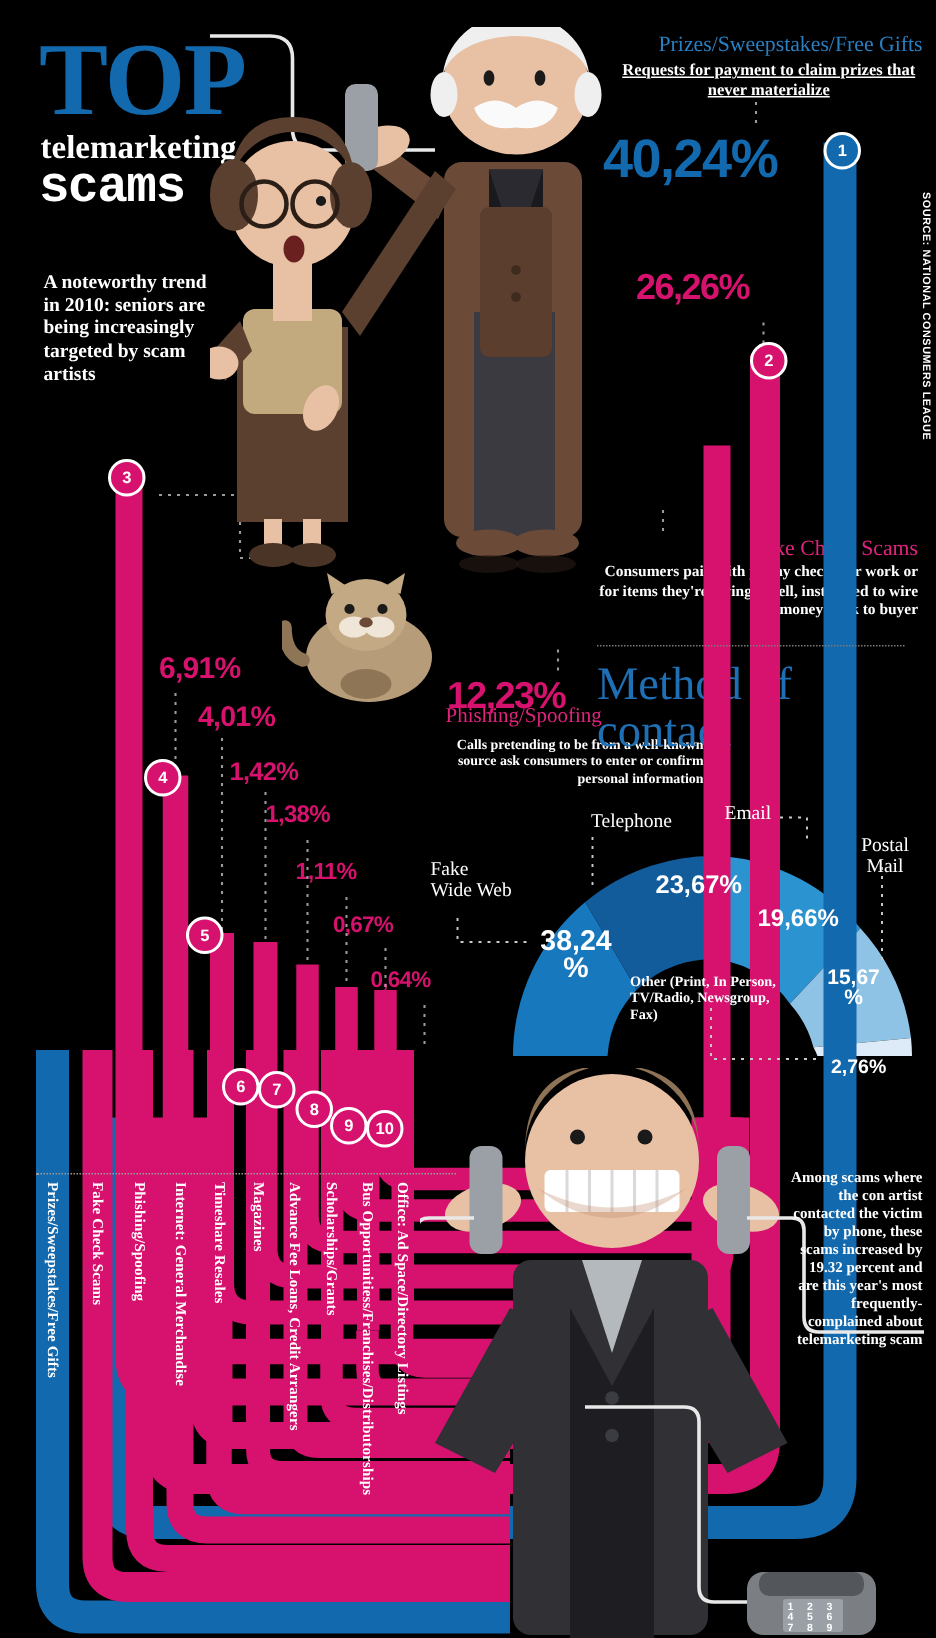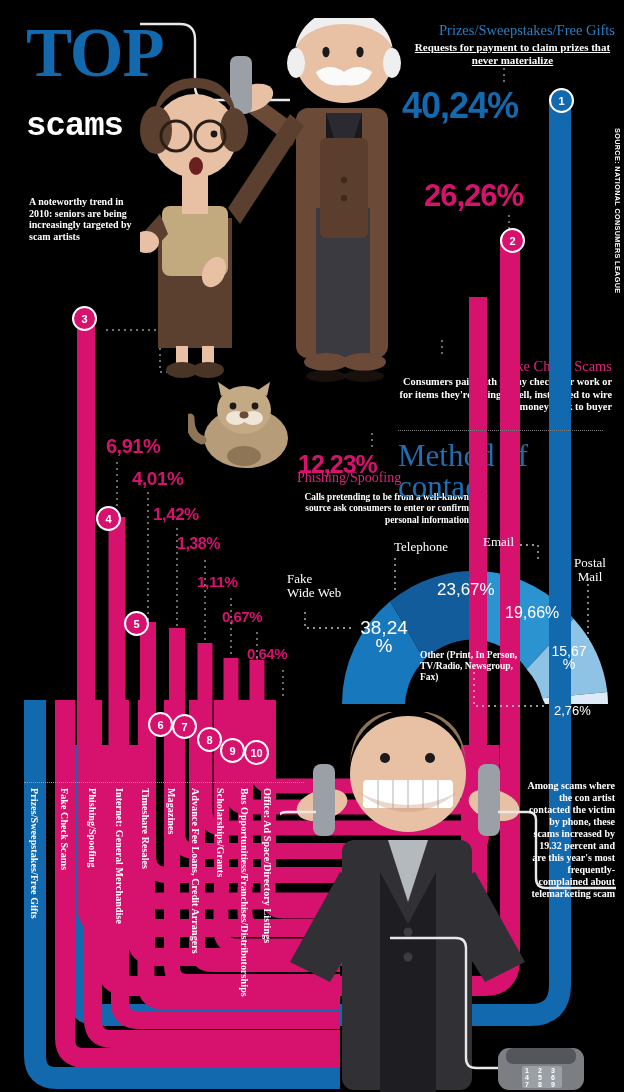--- a/index.html
+++ b/index.html
@@ -12,38 +12,38 @@
 
   
   #title-top{left:26px;top:22px;font-family:"Liberation Serif",serif;font-weight:bold;
     font-size:69px;letter-spacing:-1px;color:#1269AE;line-height:.92;}
   #title-tele{left:27px;top:85px;font-size:22px;font-weight:bold;color:#fff;
     font-family:"Liberation Serif",serif;}
   #title-scams{left:26px;top:107px;font-size:34px;font-weight:bold;color:#fff;
     font-family:Liberation Mono, monospace;letter-spacing:-1px;}
 
   #sub-head{left:29px;top:172px;width:120px;font-size:10.5px;color:#4a7fb5;line-height:1.15;}
-  #sub-body{left:29px;top:196px;width:118px;font-size:10px;color:#fff;font-weight:bold;line-height:1.17;}
+  #sub-body{left:29px;top:180px;width:118px;font-size:13px;color:#fff;font-weight:bold;line-height:1.17;}
 
   
   #c1-title{right:9px;top:22px;width:220px;text-align:right;font-size:14.5px;color:#2a7fc0;font-weight:normal;}
   #c1-body{right:9px;top:41px;width:205px;text-align:center;font-size:11px;color:#fff;font-weight:bold;line-height:1.2;text-decoration:underline;}
 
   #c2-title{right:12px;top:358px;width:220px;text-align:right;font-size:14.5px;color:#E0247C;}
   #c2-body{right:12px;top:376px;width:215px;text-align:right;font-size:10.3px;color:#fff;font-weight:bold;line-height:1.23;}
 
   #c3-title{left:297px;top:470px;width:175px;font-size:14px;color:#E0247C;}
   #c3-body{left:297px;top:492px;width:172px;text-align:right;font-size:9.3px;color:#fff;font-weight:bold;line-height:1.22;}
 
   #moc{left:398px;top:440px;font-size:31px;color:#1f6fb5;line-height:1.0;font-family:"Liberation Serif",serif;}
 
   
   .pctbig{font-family:"Liberation Sans",sans-serif;font-weight:bold;letter-spacing:-1px;}
   #p1{left:402px;top:85px;font-size:36px;color:#1269AE;}
-  #p2{left:424px;top:178px;font-size:31px;color:#D6126E;}
+  #p2{left:424px;top:178px;font-size:24px;color:#D6126E;}
   #p3{left:298px;top:450px;font-size:25px;color:#D6126E;}
 
   .pctsm{font-family:"Liberation Sans",sans-serif;font-weight:bold;color:#D6126E;letter-spacing:-.5px;}
   #s4{left:106px;top:435px;font-size:20px;}
   #s5{left:132px;top:468px;font-size:19px;}
   #s6{left:153px;top:505px;font-size:17px;}
   #s7{left:177px;top:535px;font-size:16px;}
   #s8{left:197px;top:573px;font-size:15.5px;}
   #s9{left:222px;top:608px;font-size:15px;}
   #s10{left:247px;top:645px;font-size:15px;}
@@ -60,21 +60,21 @@
   
   #source{position:absolute;right:2px;top:128px;writing-mode:vertical-rl;
     font-family:"Liberation Sans",sans-serif;font-weight:bold;font-size:7.2px;
     color:#fff;letter-spacing:.4px;z-index:45;}
 
   
   #donut{position:absolute;left:330px;top:556px;width:290px;height:150px;}
   .dlabel{position:absolute;color:#fff;font-size:13px;font-weight:normal;
     font-family:"Liberation Serif",serif;line-height:1.1;z-index:20;}
   .dpct{position:absolute;color:#fff;font-family:"Liberation Sans",sans-serif;
-    font-weight:normal;z-index:22;}
+    font-weight:bold;z-index:22;}
   .dother{position:absolute;color:#fff;font-weight:bold;font-size:9.5px;line-height:1.18;z-index:22;}
 
   
   #bottomtxt{position:absolute;right:9px;top:780px;width:90px;text-align:right;
     font-size:10px;color:#fff;font-weight:bold;line-height:1.2;z-index:30;}
 </style>
 </head>
 <body>
 
 <div id="stage">
@@ -240,20 +240,21 @@
       <text x="29" y="38">4</text>
         <text x="42" y="38">5</text>
         <text x="55" y="38">6</text>
       <text x="29" y="45">7</text>
         <text x="42" y="45">8</text>
         <text x="55" y="45">9</text>
     </g>
   </svg>
 
   <div class="abs" id="title-top">TOP</div>
+  <div class="abs" id="title-tele">telemarketing</div>
   <div class="abs" id="title-scams">scams</div>
 
   <div class="abs" id="sub-body">A noteworthy trend in 2010: seniors are being increasingly targeted by scam artists</div>
 
   <div class="abs" id="c1-title">Prizes/Sweepstakes/Free Gifts</div>
   <div class="abs" id="c1-body">Requests for payment to claim prizes that never materialize</div>
 
   <div class="abs" id="c2-title">Fake Check Scams</div>
   <div class="abs" id="c2-body">Consumers paid with phony checks for work or for items they're trying to sell, instructed to wire money back to buyer</div>
 

